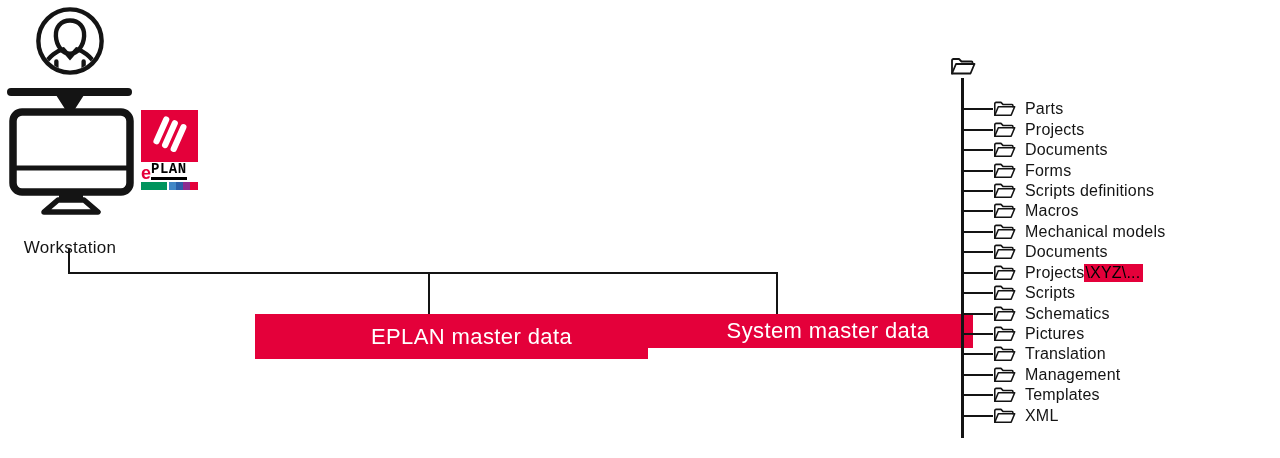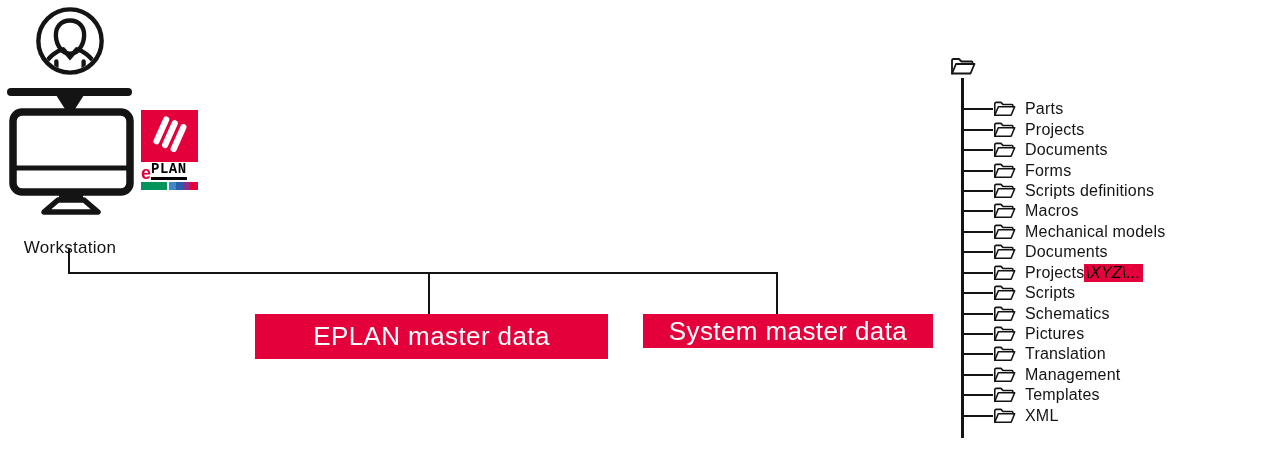--- a/index.html
+++ b/index.html
@@ -33,42 +33,42 @@
   .seg.green  { width:26px; background:var(--logo_green,#00945D); margin-right:2px; }
   .seg.blue1  { width:7px;  background:var(--logo_blue1,#4187C7); }
   .seg.blue2  { width:7px;  background:var(--logo_blue2,#2B5FA9); }
   .seg.purple { width:7px;  background:var(--logo_purple,#8C2C90); }
   .seg.red    { width:8px;  background:var(--accent,#E4003A); }
 
   
   .data-box {
     position:absolute; background:var(--accent,#E4003A); color:#fff;
     display:flex; align-items:center; justify-content:center;
-    font-size:26px; letter-spacing:.4px; white-space:nowrap;
+    font-size:22px; letter-spacing:.4px; white-space:nowrap;padding-left:40px;
   }
   #box-eplan  { left:255px; top:314px; width:353px; height:45px; }
   #box-system { left:643px; top:314px; width:290px; height:34px; }
 
   
   #conn-v-workstation { left:68px;  top:249px; width:2px;  height:25px; }
   #conn-h-main        { left:68px;  top:272px; width:710px; height:2px; }
   #conn-v-eplan       { left:428px; top:272px; width:2px;  height:44px; }
   #conn-v-system      { left:776px; top:272px; width:2px;  height:43px; }
 
   
   #root-folder { left:950px; top:56px; }
   #tree-trunk  { left:961px; top:78px; width:3px; height:360px; }
   #tree-rows   { left:963px; top:99px; display:flex; flex-direction:column; }
   .tree-row { display:flex; align-items:center; height:20.45px; white-space:nowrap; }
   .branch   { width:30px; height:2px; background:var(--ink,#141414); flex-shrink:0; }
   .folder-svg { width:23px; height:18px; margin-left:0px; flex-shrink:0; }
   .tree-label { margin-left:9px; font-size:16px; letter-spacing:.2px; color:var(--ink,#141414); }
   .tree-highlight {
     background:var(--accent,#E4003A); color:#000; font-size:16px;
-    letter-spacing:.2px; padding:0 3px 0 1px;font-style:italic;
+    letter-spacing:.2px; padding:0 3px 0 1px;
   }
 </style>
 </head>
 <body>
 
 <svg width="0" height="0" style="position:absolute" aria-hidden="true">
   <defs>
     <symbol id="folder-sym" viewBox="0 0 26 20">
       <path d="M2 17 V4 Q2 2.5 3.5 2.5 H9 L11.5 5 H21.5 Q22.5 5 22.5 6 V7.5" fill="none" stroke="#141414" stroke-width="1.8" stroke-linejoin="round" stroke-linecap="round"></path>
       <path d="M2 17 L6 7.5 H24.5 L20.5 17 Z" fill="none" stroke="#141414" stroke-width="1.8" stroke-linejoin="round" stroke-linecap="round"></path>

